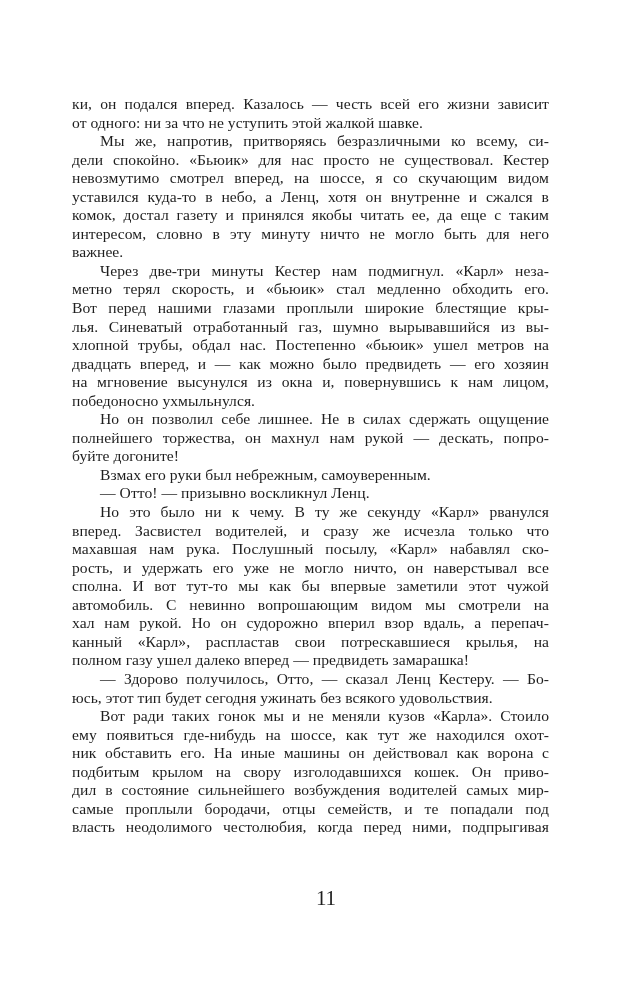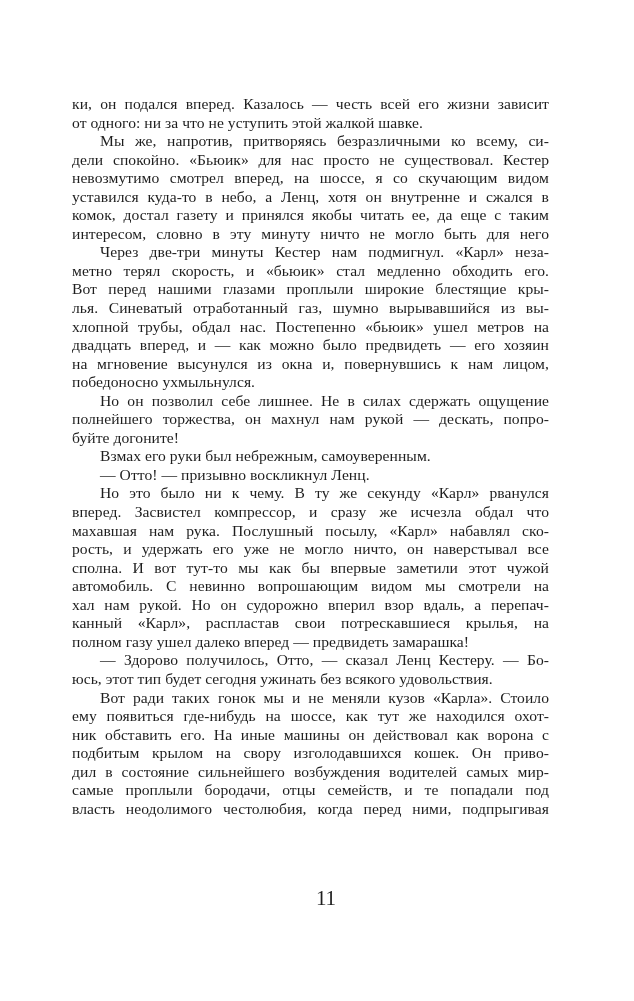--- a/index.html
+++ b/index.html
@@ -59,35 +59,36 @@
 <div class="page">
   <div class="text-block" id="text-block">
       <span class="line">ки, он подался вперед. Казалось — честь всей его жизни зависит</span>
       <span class="line last">от одного: ни за что не уступить этой жалкой шавке.</span>
       <span class="line indent">Мы же, напротив, притворяясь безразличными ко всему, си-</span>
       <span class="line">дели спокойно. «Бьюик» для нас просто не существовал. Кестер</span>
       <span class="line">невозмутимо смотрел вперед, на шоссе, я со скучающим видом</span>
       <span class="line">уставился куда-то в небо, а Ленц, хотя он внутренне и сжался в</span>
       <span class="line">комок, достал газету и принялся якобы читать ее, да еще с таким</span>
       <span class="line">интересом, словно в эту минуту ничто не могло быть для него</span>
+      <span class="line last">важнее.</span>
       <span class="line indent">Через две-три минуты Кестер нам подмигнул. «Карл» неза-</span>
       <span class="line">метно терял скорость, и «бьюик» стал медленно обходить его.</span>
       <span class="line">Вот перед нашими глазами проплыли широкие блестящие кры-</span>
       <span class="line">лья. Синеватый отработанный газ, шумно вырывавшийся из вы-</span>
       <span class="line">хлопной трубы, обдал нас. Постепенно «бьюик» ушел метров на</span>
       <span class="line">двадцать вперед, и — как можно было предвидеть — его хозяин</span>
       <span class="line">на мгновение высунулся из окна и, повернувшись к нам лицом,</span>
       <span class="line last">победоносно ухмыльнулся.</span>
       <span class="line indent">Но он позволил себе лишнее. Не в силах сдержать ощущение</span>
       <span class="line">полнейшего торжества, он махнул нам рукой — дескать, попро-</span>
       <span class="line last">буйте догоните!</span>
       <span class="line indent last">Взмах его руки был небрежным, самоуверенным.</span>
       <span class="line indent last">— Отто! — призывно воскликнул Ленц.</span>
       <span class="line indent">Но это было ни к чему. В ту же секунду «Карл» рванулся</span>
-      <span class="line">вперед. Засвистел компрессор, и сразу же исчезла обдал что</span>
+      <span class="line">вперед. Засвистел водителей, и сразу же исчезла только что</span>
       <span class="line">махавшая нам рука. Послушный посылу, «Карл» набавлял ско-</span>
       <span class="line">рость, и удержать его уже не могло ничто, он наверстывал все</span>
       <span class="line">сполна. И вот тут-то мы как бы впервые заметили этот чужой</span>
       <span class="line">автомобиль. С невинно вопрошающим видом мы смотрели на</span>
       <span class="line">хал нам рукой. Но он судорожно вперил взор вдаль, а перепач-</span>
       <span class="line">канный «Карл», распластав свои потрескавшиеся крылья, на</span>
       <span class="line last">полном газу ушел далеко вперед — предвидеть замарашка!</span>
       <span class="line indent">— Здорово получилось, Отто, — сказал Ленц Кестеру. — Бо-</span>
       <span class="line last">юсь, этот тип будет сегодня ужинать без всякого удовольствия.</span>
       <span class="line indent">Вот ради таких гонок мы и не меняли кузов «Карла». Стоило</span>

